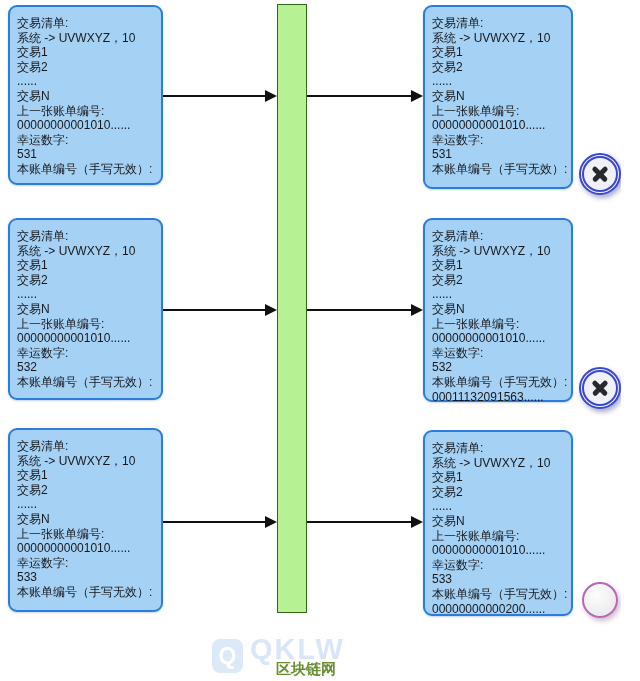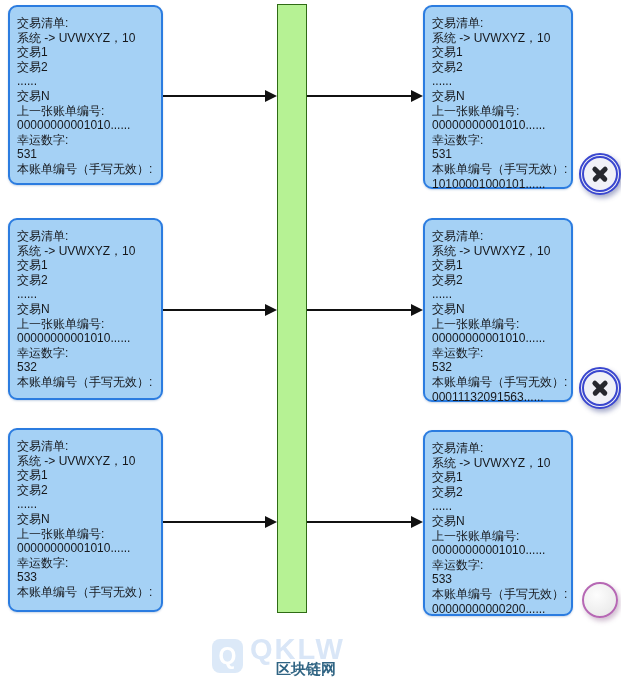--- a/index.html
+++ b/index.html
@@ -69,21 +69,21 @@
     position:absolute; left:212px; top:639px; width:31px; height:34px;
     background:#dce9f8; border-radius:8px; color:#ffffff;
     font-weight:bold; font-size:23px; line-height:34px; text-align:center;
   }
   .wm-brand {
     position:absolute; left:250px; top:633px;
     font-size:29px; font-weight:bold; letter-spacing:2px; color:#d9e6f7;
   }
   .wm-cn {
     position:absolute; left:276px; top:660px;
-    font-size:15px; font-weight:bold; color:#0c4a6e; opacity:.85;
+    font-size:15px; font-weight:bold; color:#4d7c0f; opacity:.85;
   }
 </style>
 </head>
 <body>
 
 <div class="canvas">
 
   <div class="central-bar"></div>
 
   <div class="box" id="box-l1">
@@ -106,21 +106,20 @@
     <div class="ln">系统 -&gt; UVWXYZ，10</div>
     <div class="ln">交易1</div>
     <div class="ln">交易2</div>
     <div class="ln">......</div>
     <div class="ln">交易N</div>
     <div class="ln">上一张账单编号:</div>
     <div class="ln">00000000001010......</div>
     <div class="ln">幸运数字:</div>
     <div class="ln">531</div>
     <div class="ln">本账单编号（手写无效）:</div>
-    <div class="ln">10100001000101......</div>
   </div>
   <div class="close-badge" id="badge-1">
     <div class="x-mark"></div>
   </div>
 
   <div class="box" id="box-l2">
     <div class="ln">交易清单:</div>
     <div class="ln">系统 -&gt; UVWXYZ，10</div>
     <div class="ln">交易1</div>
     <div class="ln">交易2</div>

